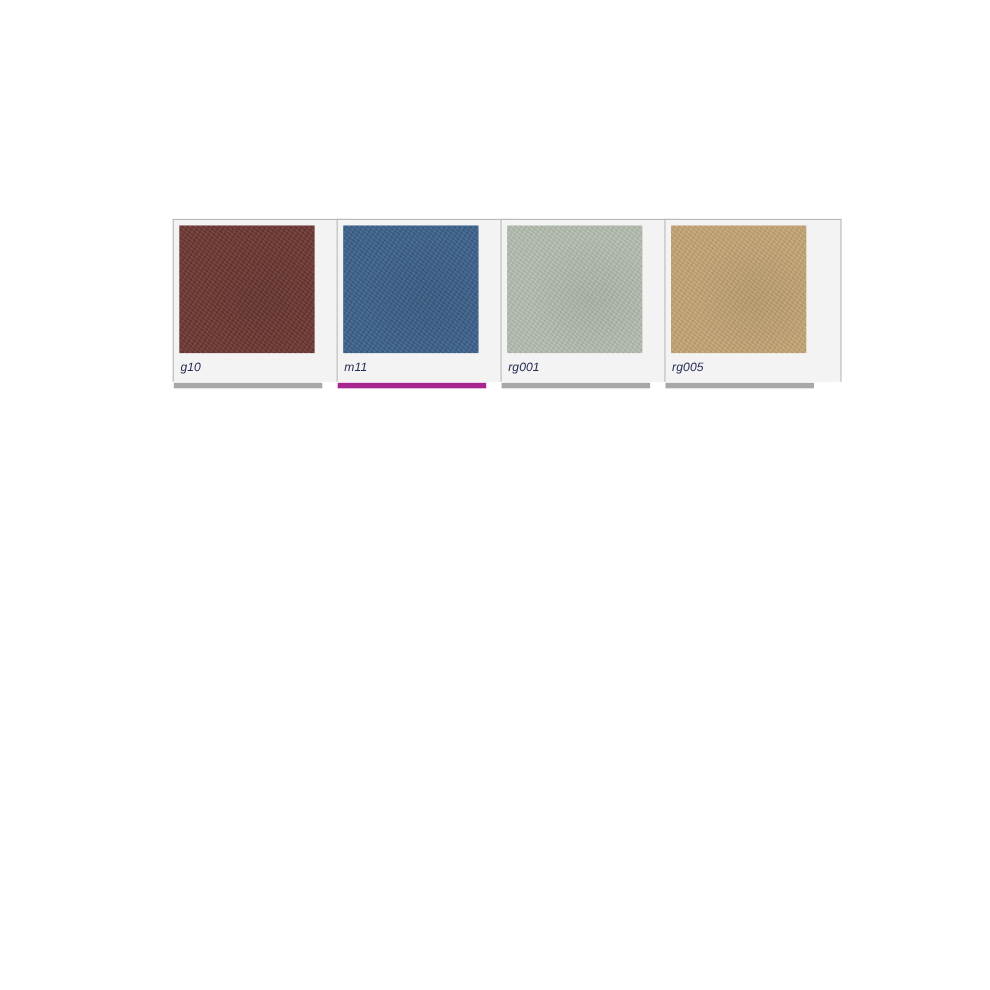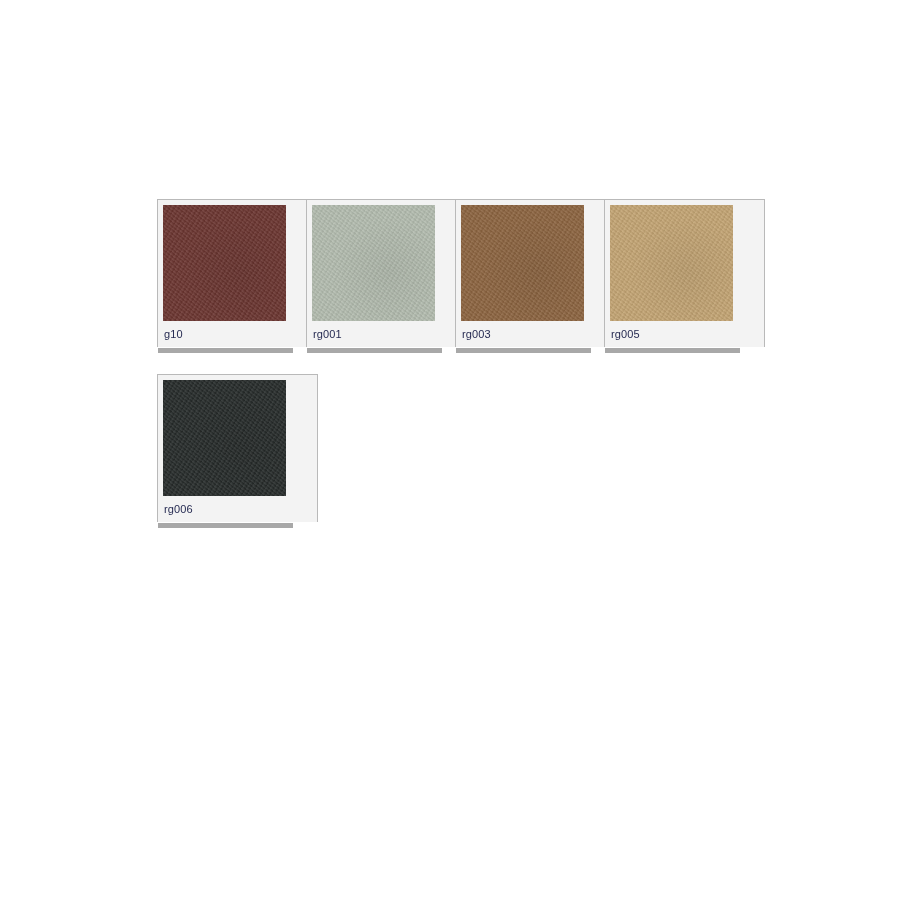--- a/index.html
+++ b/index.html
@@ -31,20 +31,21 @@
     position: relative;
     width: 161px;
     height: 148px;
     box-sizing: border-box;
     background: #f3f3f3;
     border: 1px solid #b9b9b9;
     border-bottom: none;
     padding: 5px 5px 0 5px;
     display: flex;
     flex-direction: column;
+    font-style: italic;
   }
 
   .swatch-color {
     width: 123px;
     height: 116px;
     display: block;
     position: relative;
     overflow: hidden;
   }
 
@@ -96,41 +97,34 @@
 <body>
 
 <div id="swatch-grid">
     <div class="swatch-card">
       <div class="swatch-color" style="background-color: rgb(107, 53, 48);"></div>
       <div class="swatch-caption">
         <span class="swatch-label">g10</span>
       </div>
       <div class="swatch-base"></div>
     </div>
+    <div class="swatch-card is-selected">
+      <div class="swatch-color" style="background-color: rgb(58, 95, 138);"></div>
+      <div class="swatch-caption">
+        <span class="swatch-label">m11</span>
+      </div>
+      <div class="swatch-base"></div>
+    </div>
     <div class="swatch-card">
       <div class="swatch-color" style="background-color: rgb(179, 188, 175);"></div>
       <div class="swatch-caption">
         <span class="swatch-label">rg001</span>
-      </div>
-      <div class="swatch-base"></div>
-    </div>
-    <div class="swatch-card">
-      <div class="swatch-color" style="background-color: rgb(140, 100, 64);"></div>
-      <div class="swatch-caption">
-        <span class="swatch-label">rg003</span>
       </div>
       <div class="swatch-base"></div>
     </div>
     <div class="swatch-card">
       <div class="swatch-color" style="background-color: rgb(195, 164, 115);"></div>
       <div class="swatch-caption">
         <span class="swatch-label">rg005</span>
       </div>
       <div class="swatch-base"></div>
     </div>
-    <div class="swatch-card">
-      <div class="swatch-color" style="background-color: rgb(38, 43, 42);"></div>
-      <div class="swatch-caption">
-        <span class="swatch-label">rg006</span>
-      </div>
-      <div class="swatch-base"></div>
-    </div>
   </div>
 
 </body></html>

